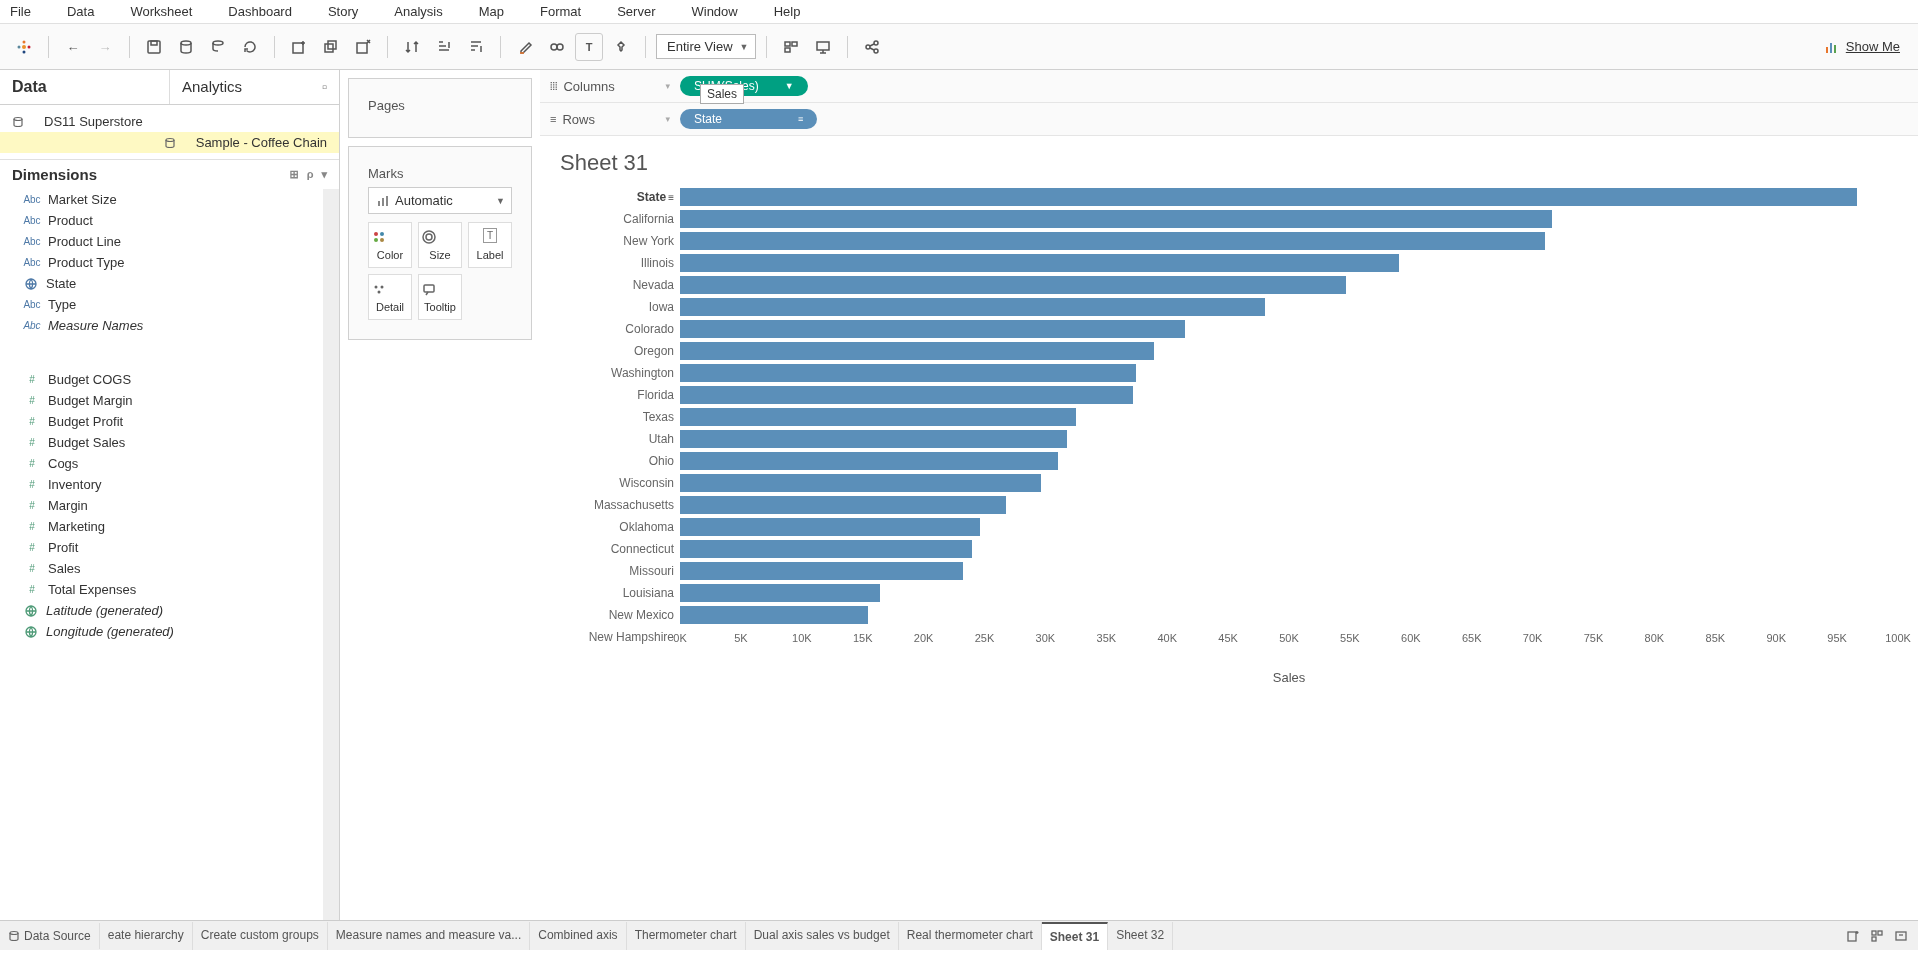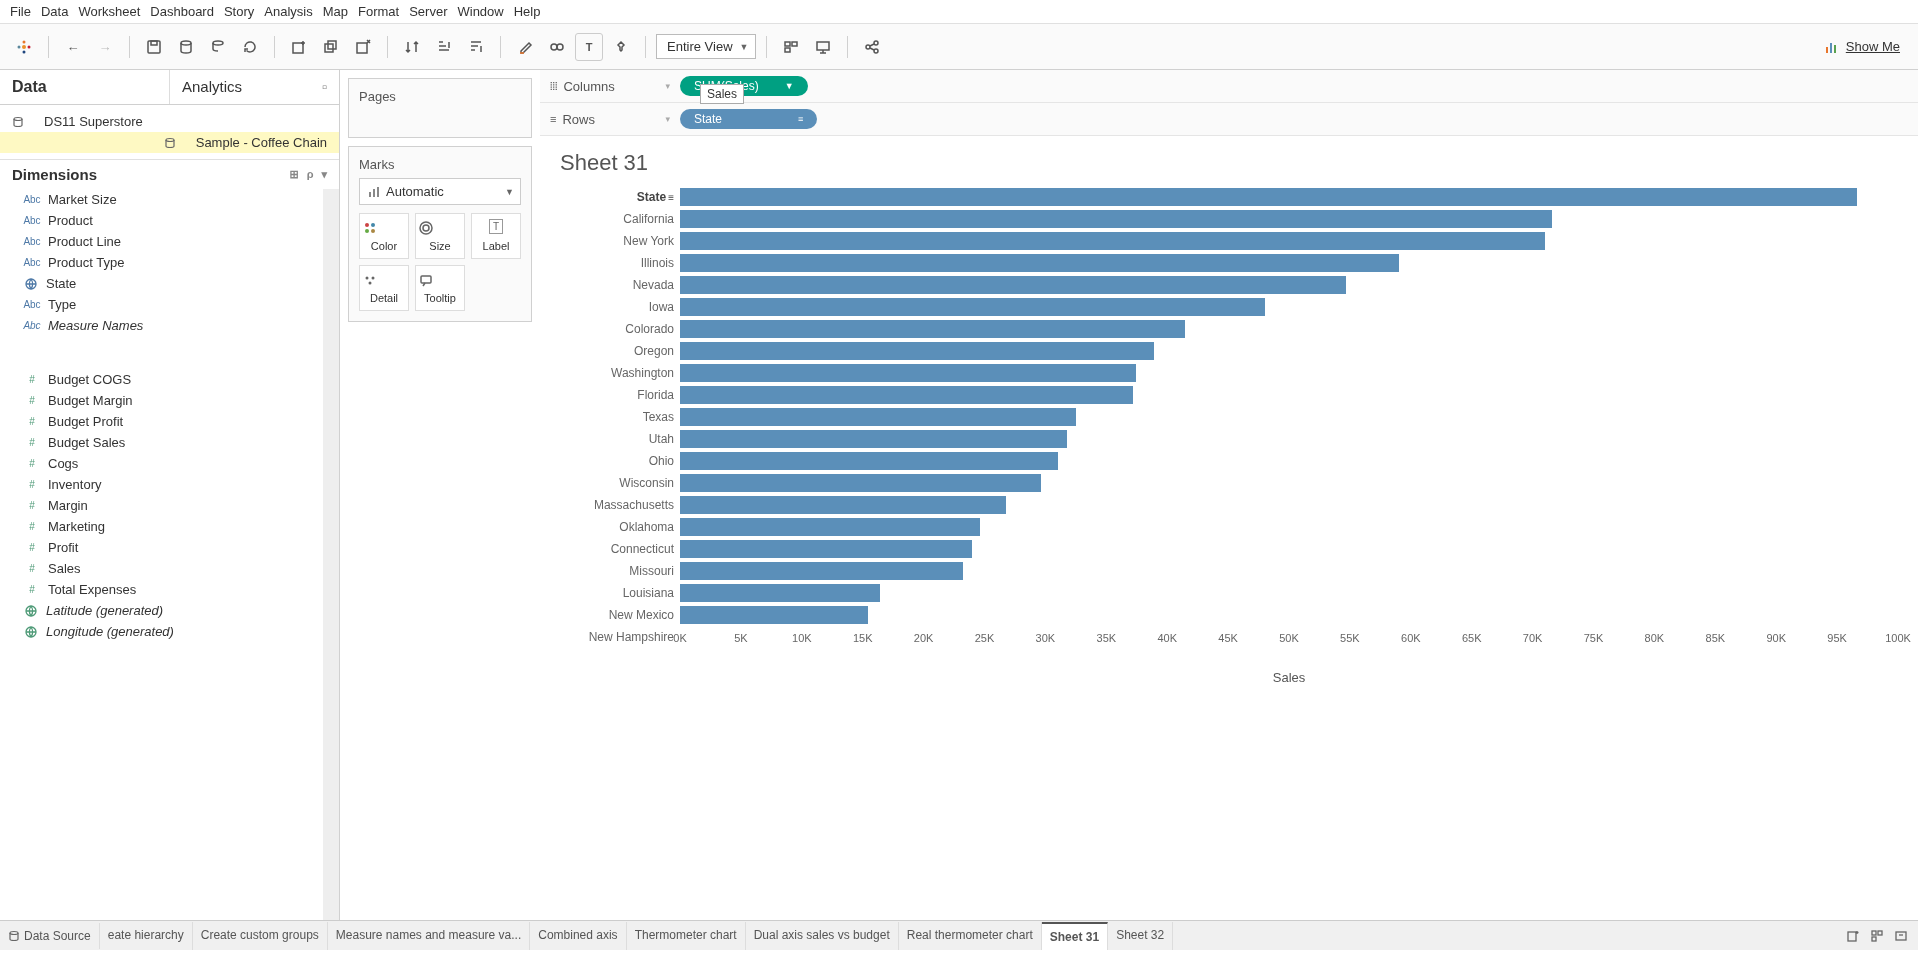--- a/index.html
+++ b/index.html
@@ -1,17 +1,17 @@
 <!DOCTYPE html>
 <html><head>
 <meta charset="utf-8">
 <style>
 * { margin: 0; padding: 0; box-sizing: border-box; font-family: "Segoe UI", Arial, sans-serif; }
 body { background: #fff; font-size: 13px; color: #333; overflow: hidden; }
-.menubar { display: flex; gap: 10px; padding: 4px 10px; border-bottom: 1px solid #e0e0e0; background: #fff; }
+.menubar { display: flex; gap: 36px; padding: 4px 10px; border-bottom: 1px solid #e0e0e0; background: #fff; }
 .menubar span { cursor: default; }
 .toolbar { display: flex; align-items: center; gap: 4px; padding: 6px 10px; border-bottom: 1px solid #d0d0d0; background: #fafafa; height: 46px; }
 .toolbar .icon-btn { width: 28px; height: 28px; display: flex; align-items: center; justify-content: center; color: #555; border-radius: 3px; }
 .toolbar .sep { width: 1px; height: 22px; background: #d0d0d0; margin: 0 6px; }
 .view-select { border: 1px solid #bbb; padding: 4px 22px 4px 10px; background: #fff; display: flex; align-items: center; gap: 6px; position: relative; }
 .view-select::after { content: "▼"; font-size: 9px; color: #666; position: absolute; right: 6px; }
 .showme { margin-left: auto; display: flex; align-items: center; gap: 6px; padding: 4px 8px; text-decoration: underline; }
 .main { display: flex; height: calc(100vh - 30px - 46px - 30px); }
 .sidebar { width: 340px; border-right: 1px solid #d0d0d0; display: flex; flex-direction: column; background: #fff; }
 .tabs { display: flex; border-bottom: 1px solid #d0d0d0; }
@@ -23,21 +23,21 @@
 .section-head { display: flex; align-items: center; padding: 6px 12px; font-size: 15px; font-weight: 600; border-top: 1px solid #e0e0e0; }
 .section-head .tools { margin-left: auto; display: flex; gap: 8px; color: #888; font-size: 11px; }
 .field-list { overflow-y: auto; position: relative; }
 .field-item { display: flex; align-items: center; gap: 8px; padding: 3px 12px 3px 24px; font-size: 13px; }
 .field-icon { width: 16px; height: 14px; display: inline-flex; align-items: center; justify-content: center; font-size: 10px; border-radius: 6px; font-weight: 400; }
 .dim-icon { color: #4e79a7; }
 .meas-icon { color: #4e9a77; }
 .field-item.italic { font-style: italic; }
 .scroll-gutter { position: absolute; right: 0; top: 0; width: 16px; height: 100%; background: #eee; }
 .shelves { width: 200px; display: flex; flex-direction: column; gap: 8px; padding: 8px; }
-.shelf-card { border: 1px solid #d0d0d0; background: #fafafa; padding: 10px; }
+.shelf-card { border: 1px solid #d0d0d0; background: #fafafa; padding: 19px; }
 .shelf-title { font-size: 13px; color: #555; margin-bottom: 6px; }
 .marks-type { border: 1px solid #ccc; background: #fff; padding: 5px 8px; display: flex; align-items: center; gap: 6px; margin-bottom: 8px; position: relative; }
 .marks-type::after { content: "▼"; font-size: 9px; color: #666; position: absolute; right: 6px; }
 .marks-grid { display: grid; grid-template-columns: repeat(3, 1fr); gap: 6px; }
 .marks-cell { border: 1px solid #ddd; background: #fff; text-align: center; padding: 6px 2px; font-size: 11px; }
 .marks-cell .mi { display: block; height: 18px; margin-bottom: 2px; color: #666; }
 .viz-area { flex: 1; display: flex; flex-direction: column; }
 .shelf-row { display: flex; align-items: center; gap: 10px; padding: 6px 10px; border-bottom: 1px solid #e5e5e5; background: #fafafa; }
 .shelf-label { width: 120px; display: flex; align-items: center; gap: 6px; color: #555; }
 .pill { border-radius: 14px; padding: 3px 14px; color: #fff; font-size: 12px; display: inline-flex; align-items: center; gap: 6px; position: relative; }

